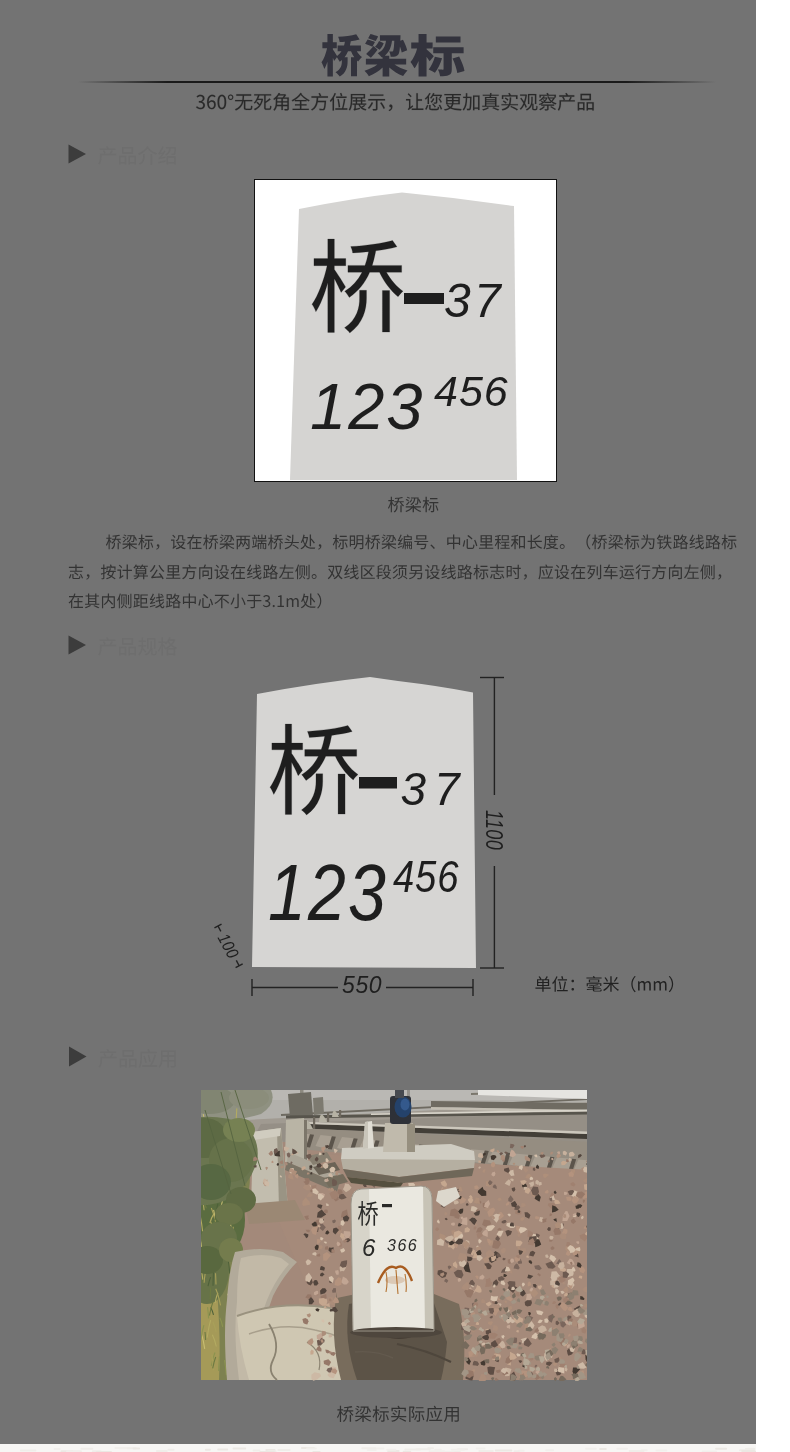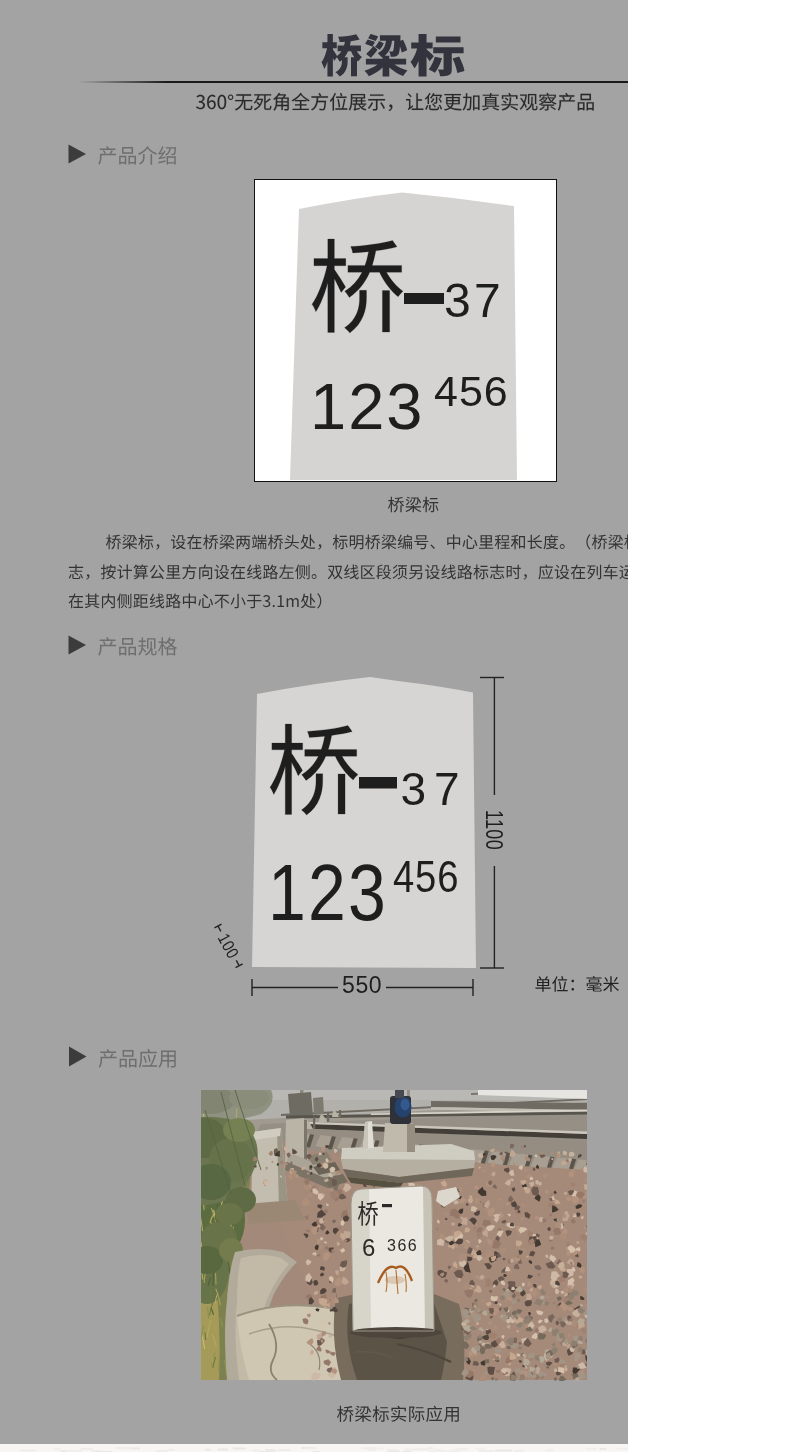--- a/index.html
+++ b/index.html
@@ -1,15 +1,15 @@
 <!DOCTYPE html>
 <html><head><meta charset="utf-8"><style>
 html,body{margin:0;padding:0;background:#fff;}
 *{box-sizing:border-box;}
-#page{position:relative;width:628px;height:1452px;background:#a3a3a3;overflow:hidden;font-family:"Liberation Sans",sans-serif;}
+#page{position:relative;width:756px;height:1452px;background:#737373;overflow:hidden;font-family:"Liberation Sans",sans-serif;font-style:italic;}
 .abs{position:absolute;}
 </style></head><body>
 <div id="page">
 
 <svg width="0" height="0" style="position:absolute">
 <defs>
 <path id="gr2e" d="M139 -13C175 -13 205 15 205 56C205 98 175 126 139 126C102 126 73 98 73 56C73 15 102 -13 139 -13Z"></path>
 <path id="gr30" d="M278 -13C417 -13 506 113 506 369C506 623 417 746 278 746C138 746 50 623 50 369C50 113 138 -13 278 -13ZM278 61C195 61 138 154 138 369C138 583 195 674 278 674C361 674 418 583 418 369C418 154 361 61 278 61Z"></path>
 <path id="gr31" d="M88 0H490V76H343V733H273C233 710 186 693 121 681V623H252V76H88Z"></path>
 <path id="gr33" d="M263 -13C394 -13 499 65 499 196C499 297 430 361 344 382V387C422 414 474 474 474 563C474 679 384 746 260 746C176 746 111 709 56 659L105 601C147 643 198 672 257 672C334 672 381 626 381 556C381 477 330 416 178 416V346C348 346 406 288 406 199C406 115 345 63 257 63C174 63 119 103 76 147L29 88C77 35 149 -13 263 -13Z"></path>

